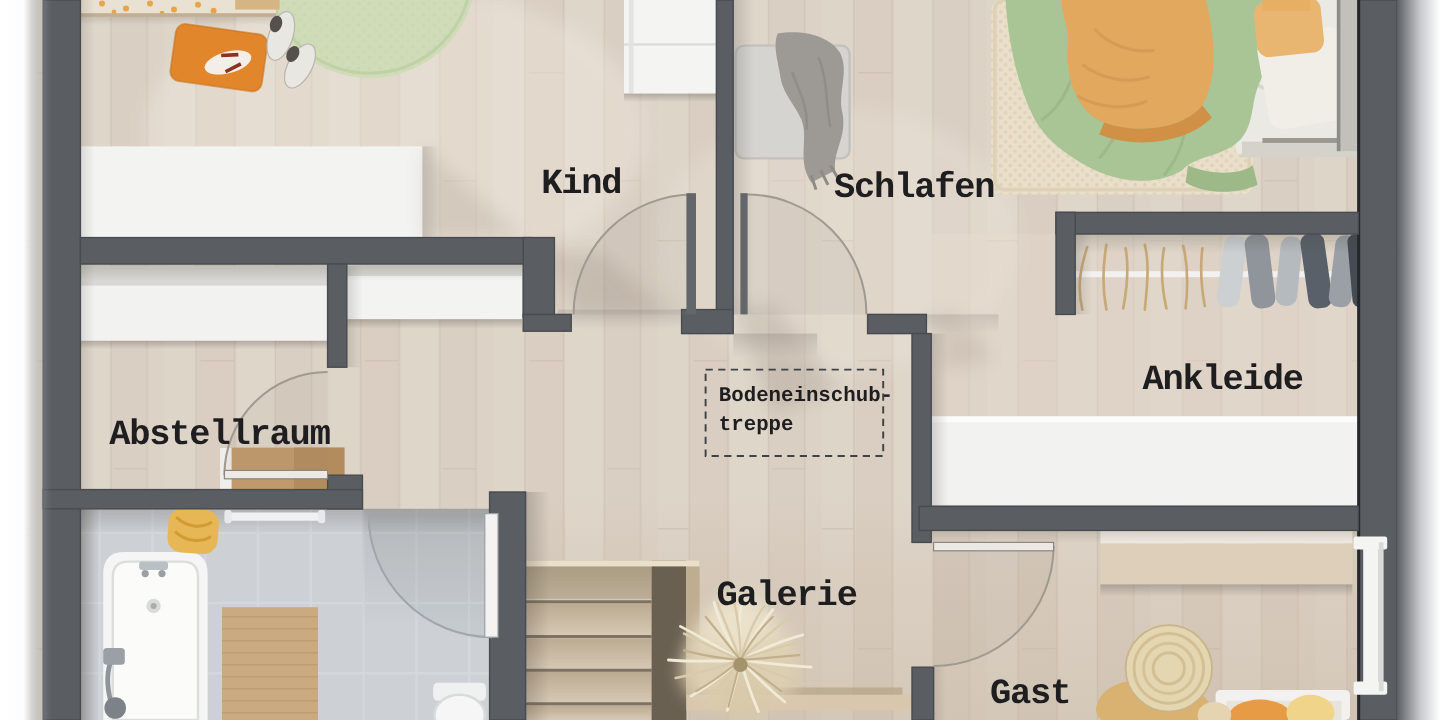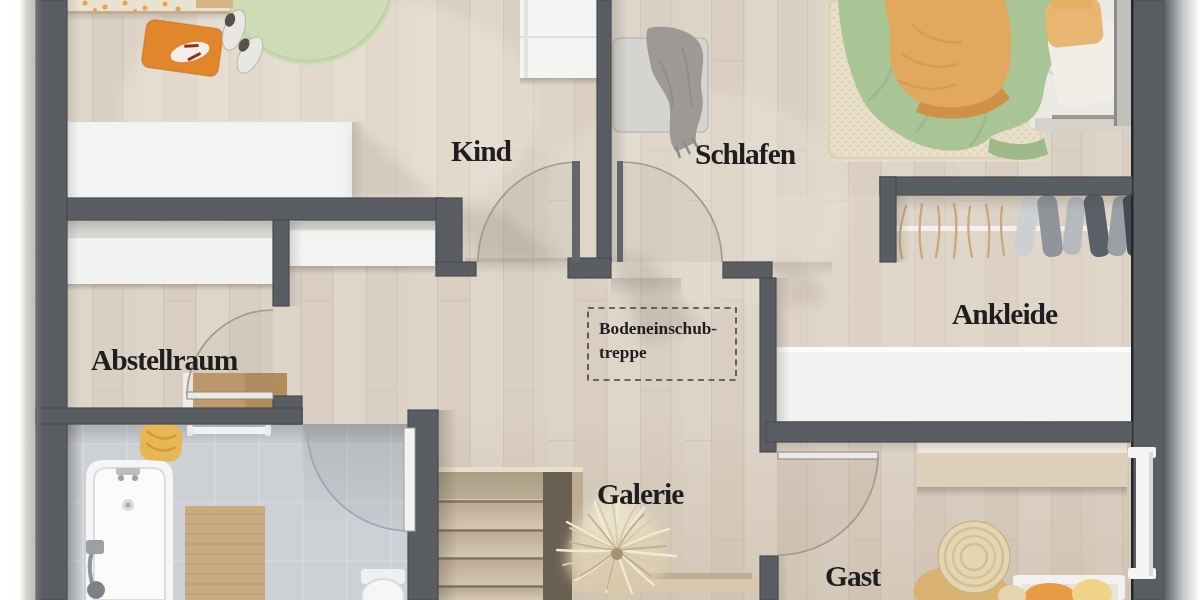--- a/index.html
+++ b/index.html
@@ -1,16 +1,16 @@
 <!DOCTYPE html>
 <html><head>
 <meta charset="utf-8">
 <style>
 html,body{margin:0;padding:0;background:#fff;}
-#plan{width:1043px;height:600px;position:relative;font-family:Liberation Serif, serif;}
+#plan{width:1043px;height:600px;position:relative;font-family:Liberation Mono, monospace;}
 svg{display:block;}
 </style>
 </head>
 <body>
 <div id="plan">
 <svg width="1200" height="600" viewBox="0 0 1200 600">
 <defs>
 <pattern id="wood" width="137" height="240" patternUnits="userSpaceOnUse">
   <rect width="137" height="240" fill="#dbd1c5"></rect>
   <rect x="0" width="26" height="240" fill="#ded5c9"></rect>

